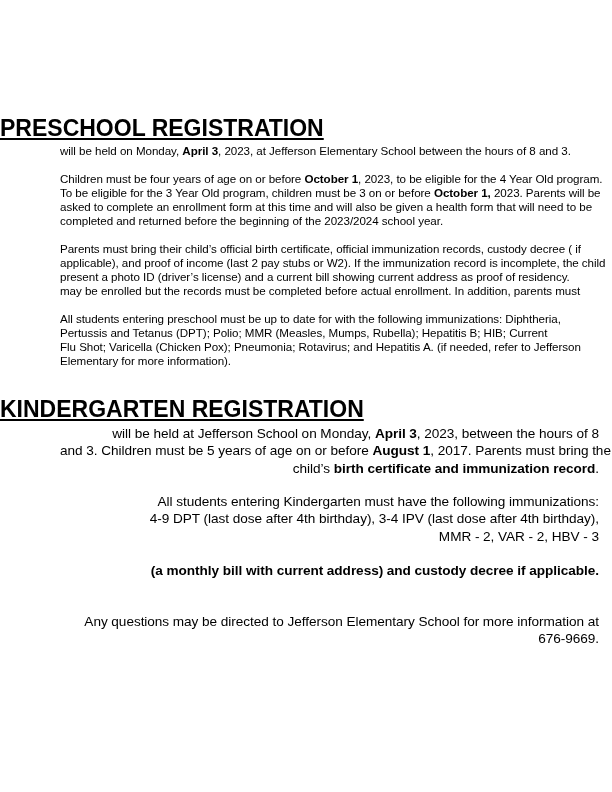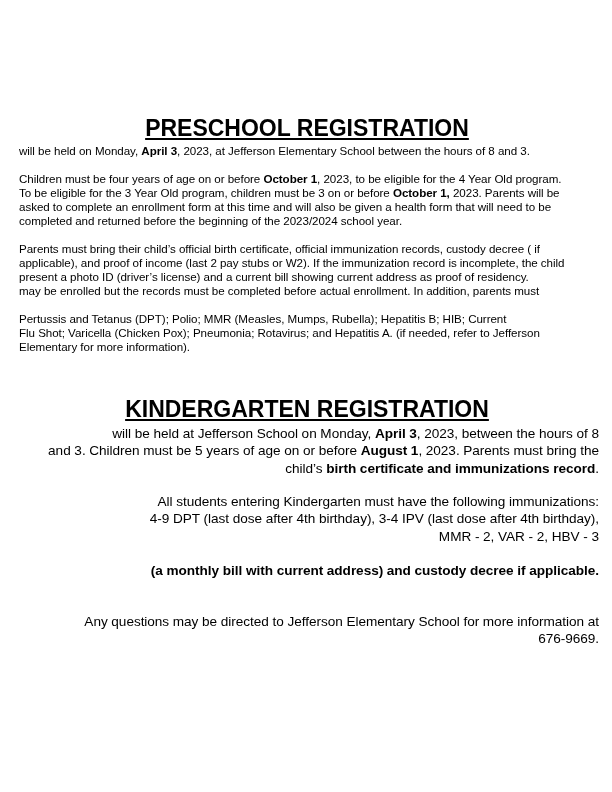--- a/index.html
+++ b/index.html
@@ -1,30 +1,30 @@
 <!DOCTYPE html>
 <html><head>
   <meta charset="utf-8">
   <style>
     html, body { margin: 0; padding: 0; background: #ffffff; }
     body { width: 612px; height: 792px; position: relative; overflow: hidden; color: #000; font-family: "Liberation Sans", sans-serif; }
     .heading {
-      position: absolute; left: 0; width: 536px; text-align: center;
+      position: absolute; left: 0; width: 536px; text-align: left;
       font-weight: bold; text-decoration: underline; text-decoration-thickness: 2px; text-underline-offset: 2px;
-      font-size: 23px; letter-spacing: 0px; margin: 0; padding-left: 39px;
+      font-size: 23px; letter-spacing: 0px; margin: 0;
     }
     .p-small {
       position: absolute; left: 19px; width: 580px; margin: 0;
       font-size: 11.6px; line-height: 14px; letter-spacing: -0.05px;
     }
     .p-big {
       position: absolute; left: 19px; width: 580px; margin: 0;
       font-size: 13.6px; line-height: 17.3px; letter-spacing: -0.05px; text-align: right;
     }
-    .line { display: block; white-space: nowrap; }
+    .line { display: block; white-space: nowrap; margin-left: 41px; }
     b { font-weight: bold; }
   </style>
 </head>
 <body>
 
 <h1 class="heading" style="top:115px;">PRESCHOOL REGISTRATION</h1>
 
 <p class="p-small" style="top:144px;">
   <span class="line"><span>will be held on Monday, </span><b>April 3</b><span>, 2023, at Jefferson Elementary School between the hours of 8 and 3.</span></span>
 </p>
@@ -37,31 +37,32 @@
 </p>
 
 <p class="p-small" style="top:242px;">
   <span class="line">Parents must bring their child’s official birth certificate, official immunization records, custody decree ( if</span>
   <span class="line">applicable), and proof of income (last 2 pay stubs or W2).  If the immunization record is incomplete, the child</span>
   <span class="line">present a photo ID (driver’s license) and a current bill showing current address as proof of residency.</span>
   <span class="line">may be enrolled but the records must be completed before actual enrollment.  In addition, parents must</span>
 </p>
 
 <p class="p-small" style="top:312px;">
+  <span class="line">All students entering preschool must be up to date for with the following immunizations: Diphtheria,</span>
   <span class="line">Pertussis and Tetanus (DPT); Polio; MMR (Measles, Mumps, Rubella); Hepatitis B; HIB; Current</span>
   <span class="line">Flu Shot; Varicella (Chicken Pox); Pneumonia; Rotavirus; and Hepatitis A. (if needed, refer to Jefferson</span>
   <span class="line">Elementary for more information).</span>
 </p>
 
 <h1 class="heading" style="top:396px;">KINDERGARTEN REGISTRATION</h1>
 
 <p class="p-big" style="top:425px;">
   <span class="line"><span>will be held at Jefferson School on Monday, </span><b>April 3</b><span>, 2023, between the hours of 8</span></span>
-  <span class="line"><span>and 3. Children must be 5 years of age on or before </span><b>August 1</b><span>, 2023. Parents must bring the</span></span>
-  <span class="line"><span>child’s </span><b>birth certificate and immunizations record</b><span>.</span></span>
+  <span class="line"><span>and 3. Children must be 5 years of age on or before </span><b>August 1</b><span>, 2017. Parents must bring the</span></span>
+  <span class="line"><span>child’s </span><b>birth certificate and immunization record</b><span>.</span></span>
 </p>
 
 <p class="p-big" style="top:493px;">
   <span class="line">All students entering Kindergarten must have the following immunizations:</span>
   <span class="line">4-9 DPT (last dose after 4th birthday), 3-4 IPV (last dose after 4th birthday),</span>
   <span class="line">MMR - 2, VAR - 2, HBV - 3</span>
 </p>
 
 <p class="p-big" style="top:562px; font-weight:bold;">
   <span class="line">(a monthly bill with current address) and custody decree if applicable.</span>

